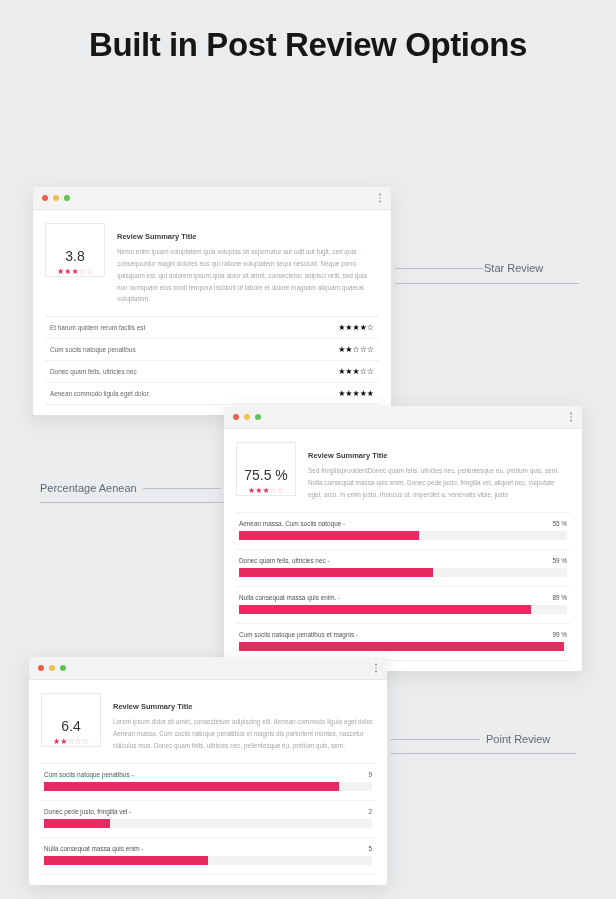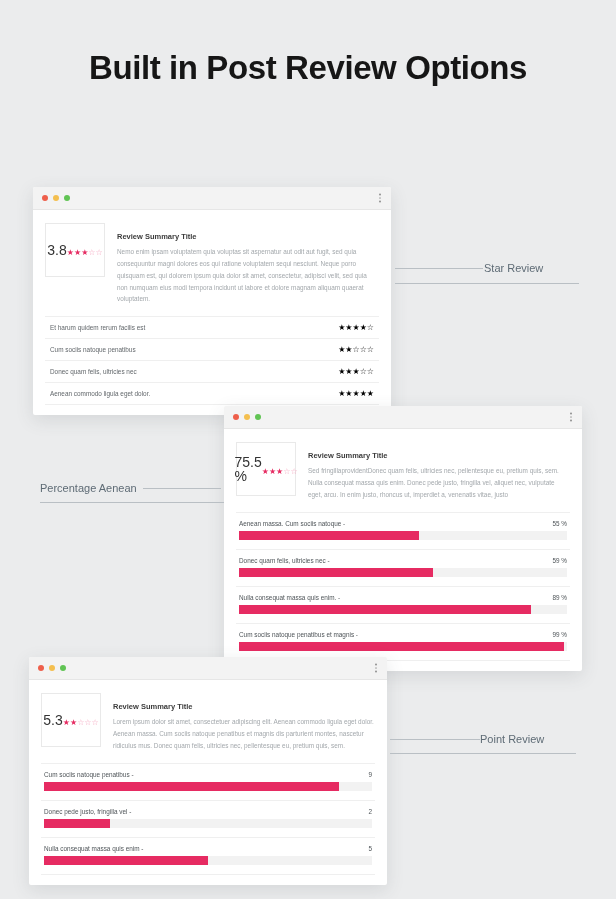--- a/index.html
+++ b/index.html
@@ -6,21 +6,21 @@
   body{
     width:616px;height:899px;
     background:#ebeced;
     font-family:"Liberation Sans", sans-serif;
     position:relative;
     overflow:hidden;
     -webkit-font-smoothing:antialiased;
   }
 
   
-  .page-head{ text-align:center; padding-top:50px; }
+  .page-head{ text-align:center; padding-top:27px; }
   .page-title{
     font-size:33px; font-weight:bold; color:#161616;
     letter-spacing:-0.4px; line-height:1.1; margin:0;
   }
   .page-sub{
     font-size:13.5px; color:#6f7a83; margin:22px 0 0 0; font-weight:400;
   }
 
   
   .card{
@@ -49,21 +49,21 @@
   }
   .kebab i{ display:block;width:1.6px;height:1.6px;background:#9a9a9a;border-radius:50%; }
 
   .card-body{ padding:13px 12px 10px 12px; }
 
   
   .summary{ display:flex; align-items:flex-start; }
   .score-box{
     border:1px solid #e9e9e9;
     width:58px; min-width:58px; height:52px;
-    display:flex;align-items:center;justify-content:center;
+    display:flex;flex-direction:column;align-items:center;justify-content:flex-end;
     margin-right:12px;
   }
   .score-val{ font-size:14px; color:#333; font-weight:400; line-height:1; }
   .score-val.pct{ font-size:14px; }
   .stars{ margin-top:5px; font-size:8px; line-height:1; letter-spacing:0px; white-space:nowrap;}
   .stars .on{ color:#e62b62; }
   .stars .off{ color:#f4a2bc; }
 
   .summary-text{ flex:1; padding-top:1px;margin-top:8px; }
   .sum-title{ font-size:7.5px; font-weight:bold; color:#3b3b3b; margin:0 0 5px 0; }
@@ -227,21 +227,21 @@
     <span class="dot green"></span>
     <span class="kebab">
         <i></i>
         <i></i>
         <i></i>
       </span>
   </div>
   <div class="card-body">
     <div class="summary">
       <div class="score-box">
-        <div class="score-val">5.3</div>
+        <div class="score-val">6.4</div>
         <div class="stars"><span class="on">★</span><span class="on">★</span><span class="off">☆</span><span class="off">☆</span><span class="off">☆</span></div>
       </div>
       <div class="summary-text">
         <p class="sum-title">Review Summary Title</p>
         <p class="sum-desc">Lorem ipsum dolor sit amet, consectetuer adipiscing elit. Aenean commodo ligula eget dolor. Aenean massa. Cum sociis natoque penatibus et magnis dis parturient montes, nascetur ridiculus mus. Donec quam felis, ultricies nec, pellentesque eu, pretium quis, sem.</p>
       </div>
     </div>
     <div class="rows" id="point-rows">
         <div class="brow">
           <div class="brow-head">
@@ -269,15 +269,15 @@
           <div class="track">
             <div class="fill" style="width: 50%;"></div>
           </div>
         </div>
       </div>
   </div>
 </div>
 
 <div class="anno" style="left:390px;top:733px;">
   <span class="anno-line" style="width:90px;"></span>
-  <span class="anno-label" style="margin-left:0;">Point Review</span>
+  <span class="anno-label" style="margin-left:6px;">Point Review</span>
 </div>
 <div class="anno-underline" style="left:390px;top:753px;width:186px;"></div>
 
 </body></html>

